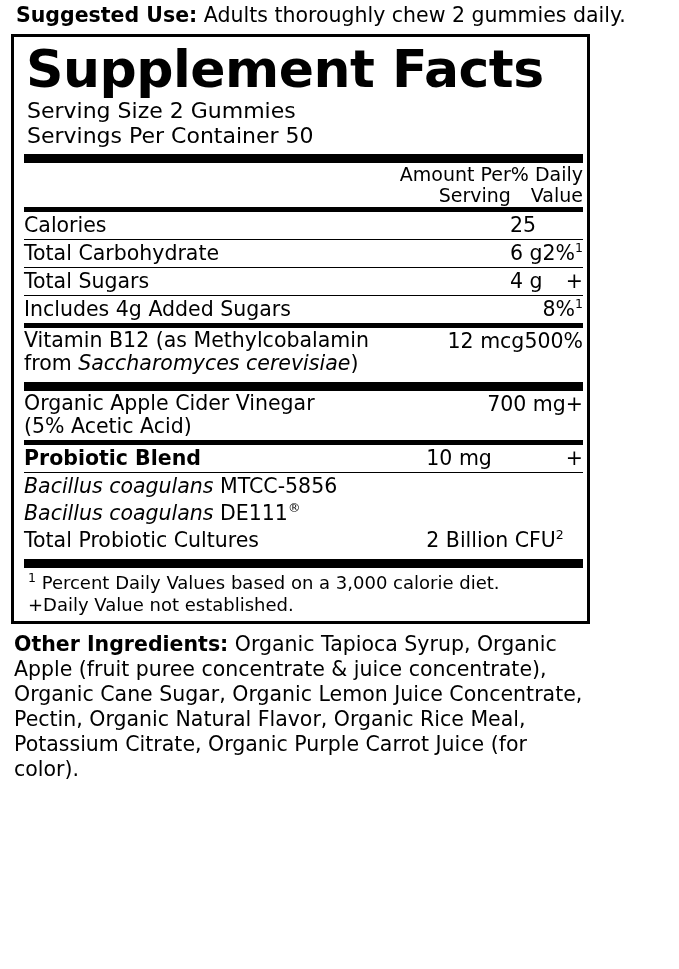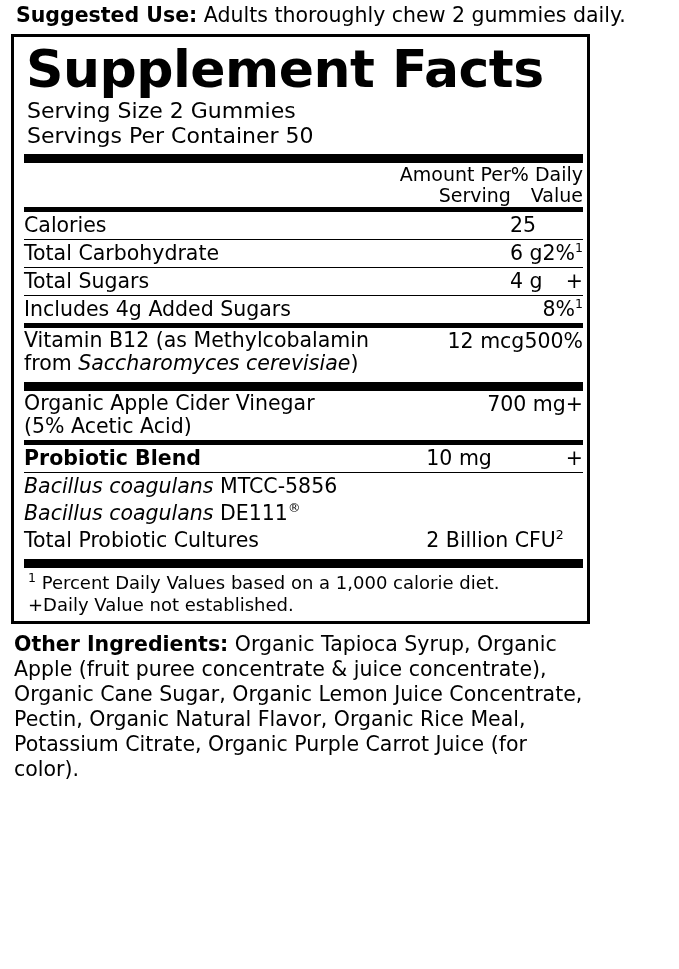--- a/index.html
+++ b/index.html
@@ -244,21 +244,21 @@
         <td class="name indent1">Total Probiotic Cultures</td>
         <td class="amt" style="padding-right:2px;"><span>2 Billion CFU</span><span class="sup">2</span></td>
         <td class="dv"></td>
       </tr>
     </tbody>
       </table>
 
     <div class="rule-thick"></div>
 
     <div class="footnotes">
-      <div><span class="sup">1</span><span> Percent Daily Values based on a 1,000 calorie diet.</span></div>
+      <div><span class="sup">1</span><span> Percent Daily Values based on a 3,000 calorie diet.</span></div>
       <div><span>+Daily Value not established.</span></div>
     </div>
 
   </div>
 
   <div class="other-ing">
     <span class="lbl">Other Ingredients:</span><span> Organic Tapioca Syrup, Organic Apple (fruit puree concentrate &amp; juice concentrate), Organic Cane Sugar, Organic Lemon Juice Concentrate, Pectin, Organic Natural Flavor, Organic Rice Meal, Potassium Citrate, Organic Purple Carrot Juice (for color).</span>
   </div>
 
 </div>

